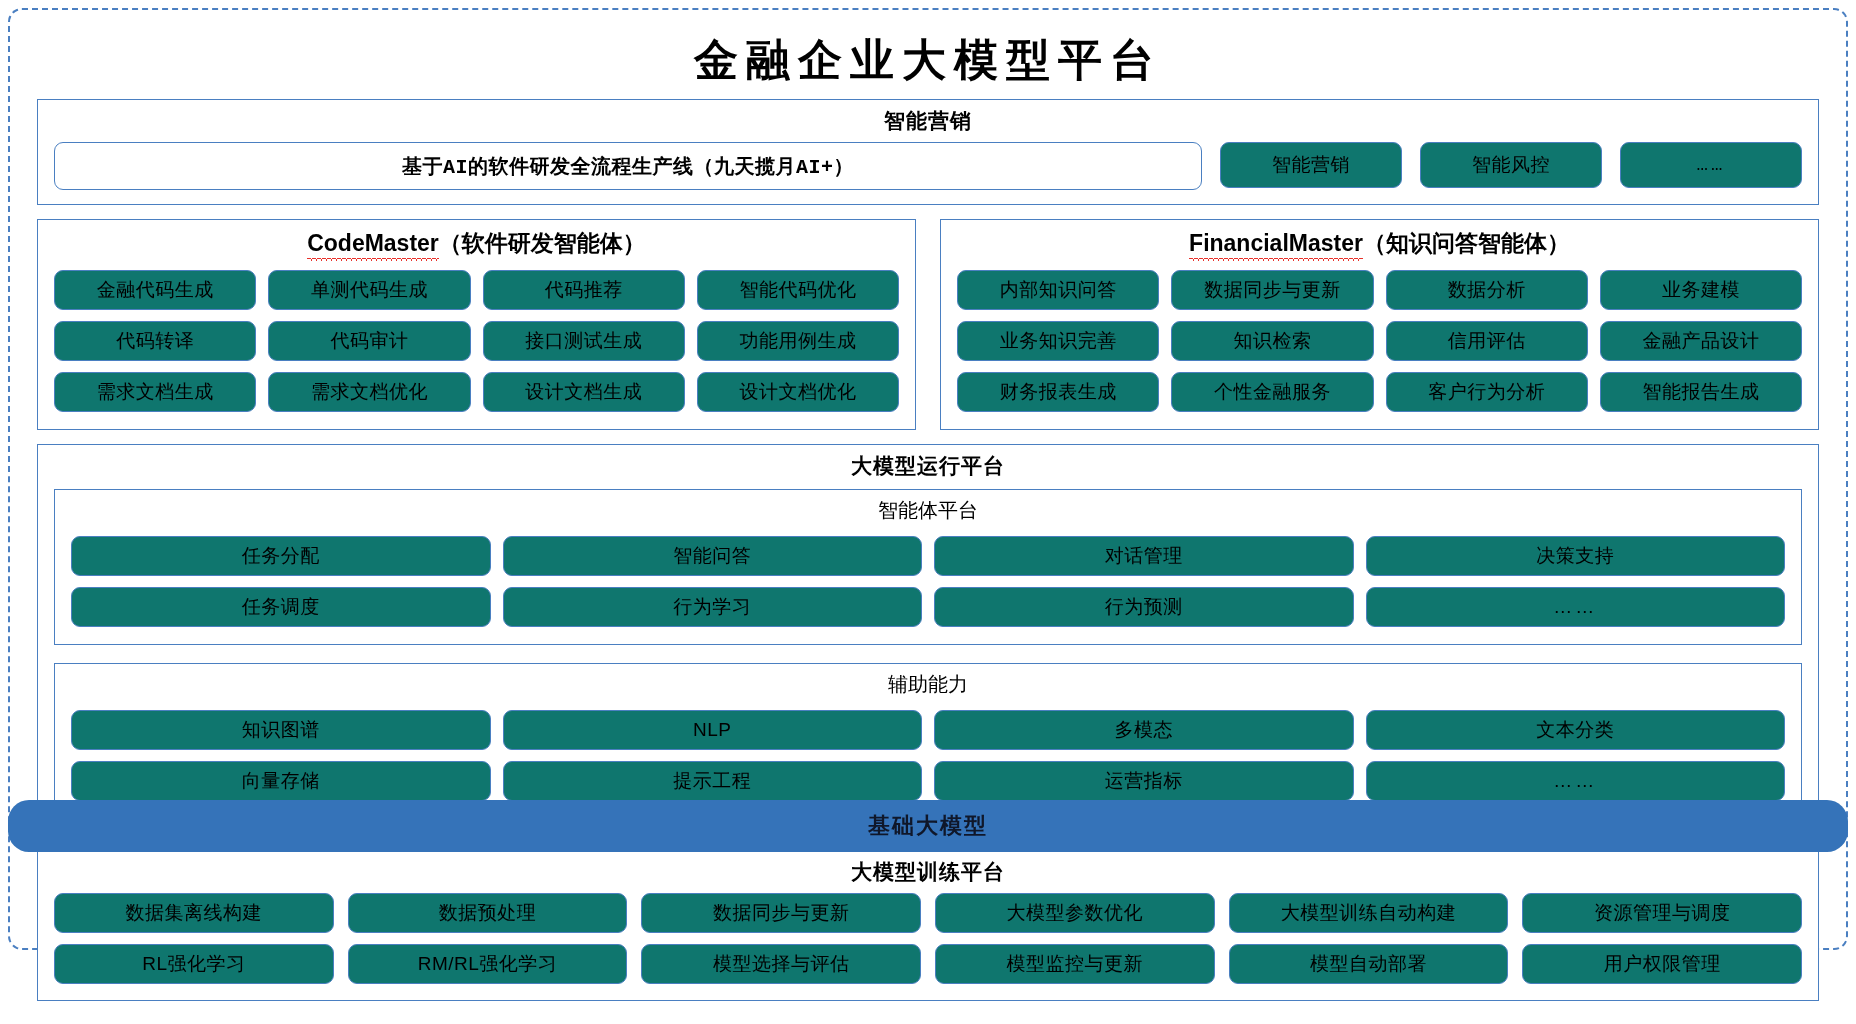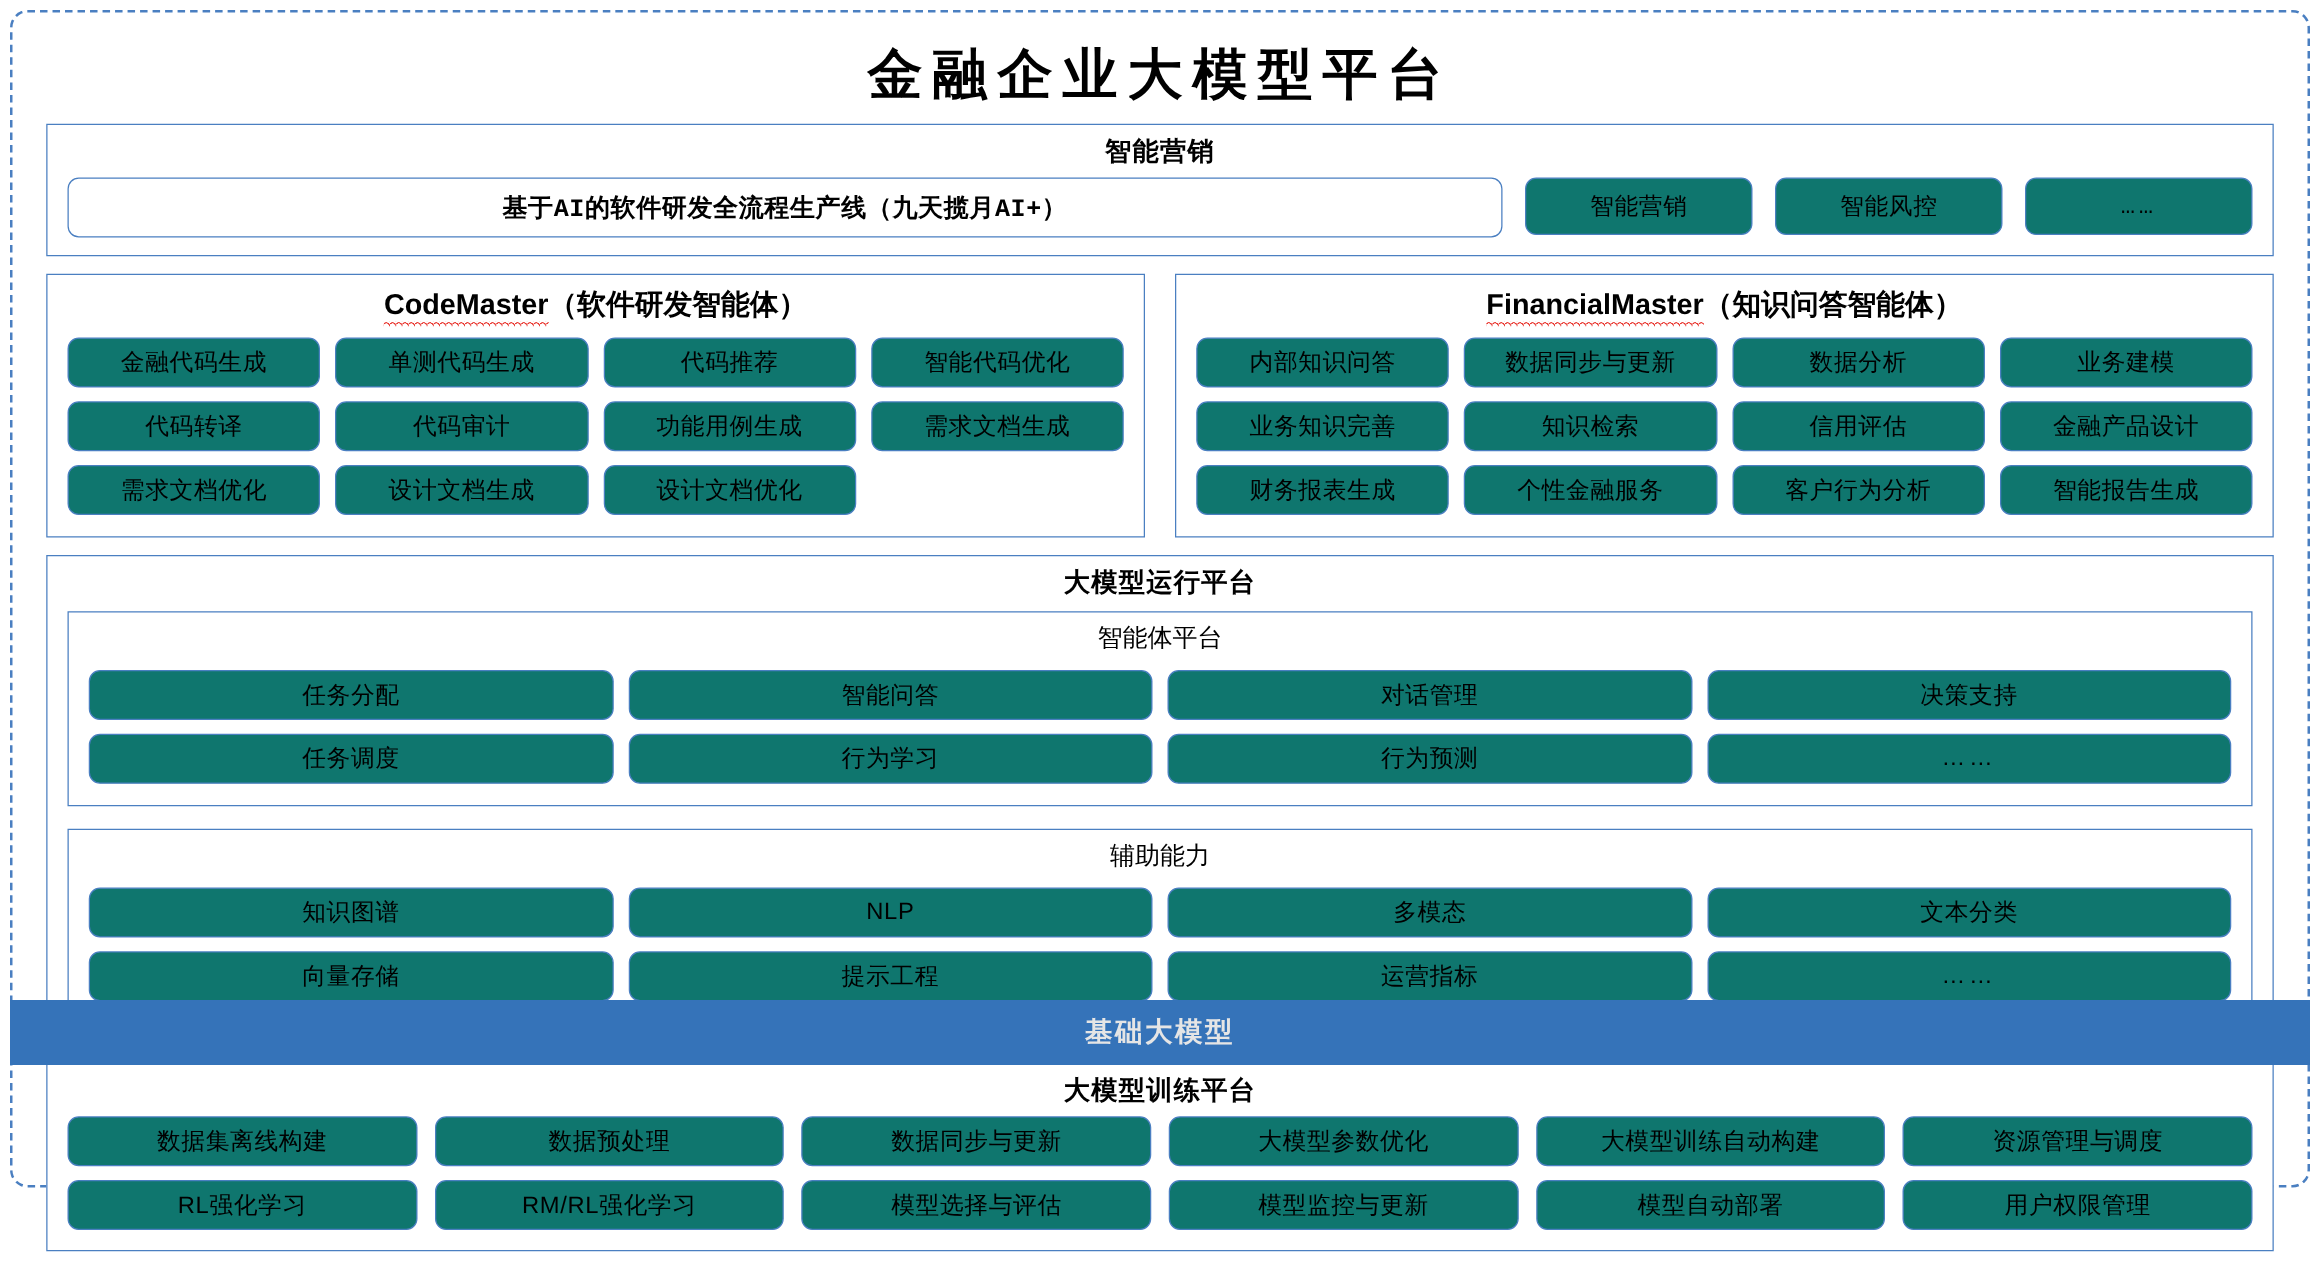--- a/index.html
+++ b/index.html
@@ -195,27 +195,28 @@
   }
 
   
   .footer-bar {
     position: absolute;
     left: 8px;
     bottom: 16px;
     width: 1840px;
     height: 52px;
     background: #3573b9;
-    color: #e5e5e5;
+    color: #0f172a;
     display: flex;
     align-items: center;
     justify-content: center;
     font-size: 22px;
     font-weight: 700;
     letter-spacing: 2px;
+    border-radius: 21px;
   }
 </style>
 </head>
 <body>
 
 <div id="root">
 
   <div class="outer-frame">
 
     <div class="main-title">金融企业大模型平台</div>
@@ -234,20 +235,21 @@
 
       <div class="panel agent-panel">
         <div class="agent-head"><span class="squiggle">CodeMaster</span><span>（软件研发智能体）</span></div>
         <div class="grid4">
           <div class="chip">金融代码生成</div>
           <div class="chip">单测代码生成</div>
           <div class="chip">代码推荐</div>
           <div class="chip">智能代码优化</div>
           <div class="chip">代码转译</div>
           <div class="chip">代码审计</div>
+          <div class="chip">接口测试生成</div>
           <div class="chip">功能用例生成</div>
           <div class="chip">需求文档生成</div>
           <div class="chip">需求文档优化</div>
           <div class="chip">设计文档生成</div>
           <div class="chip">设计文档优化</div>
         </div>
       </div>
 
       <div class="panel agent-panel">
         <div class="agent-head"><span class="squiggle">FinancialMaster</span><span>（知识问答智能体）</span></div>

